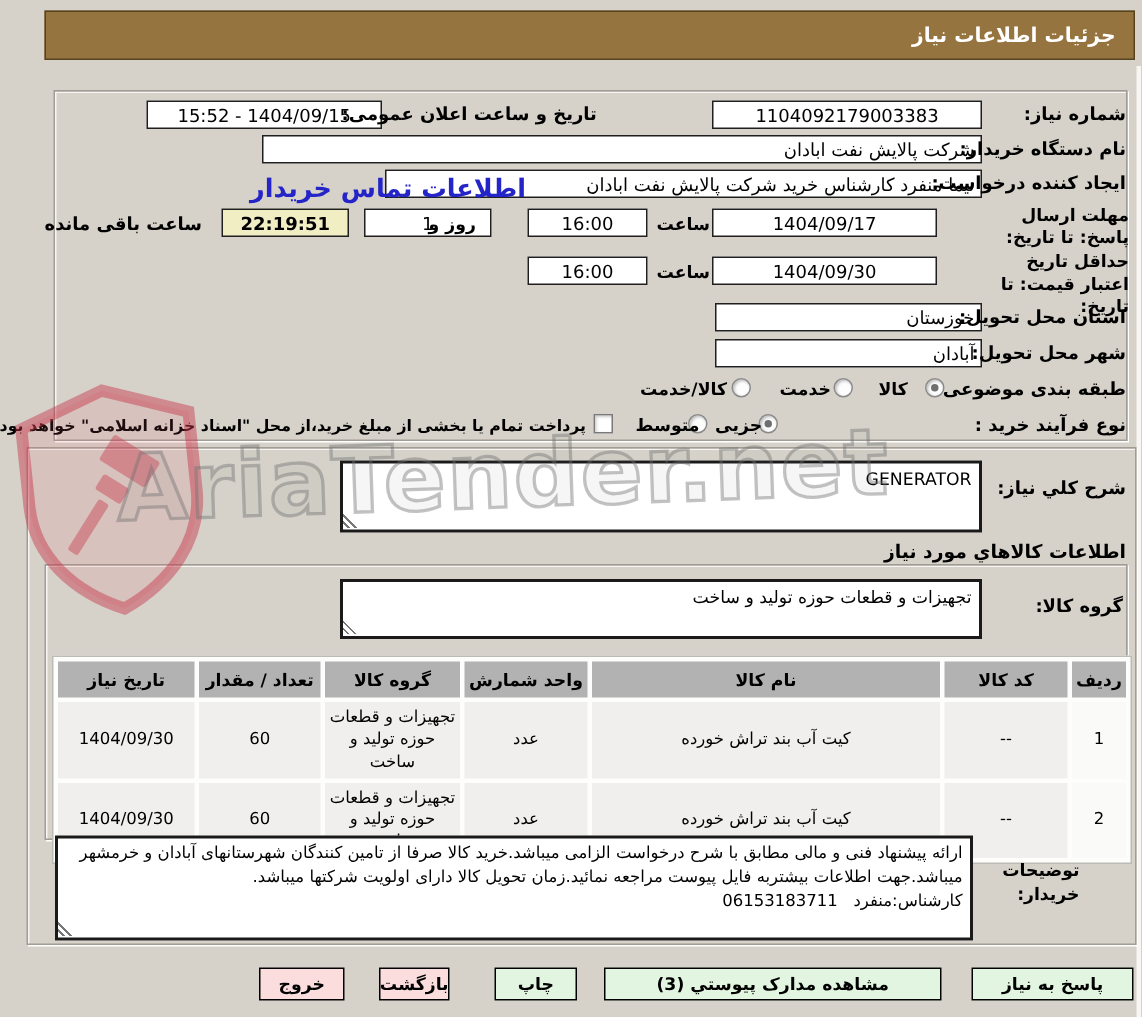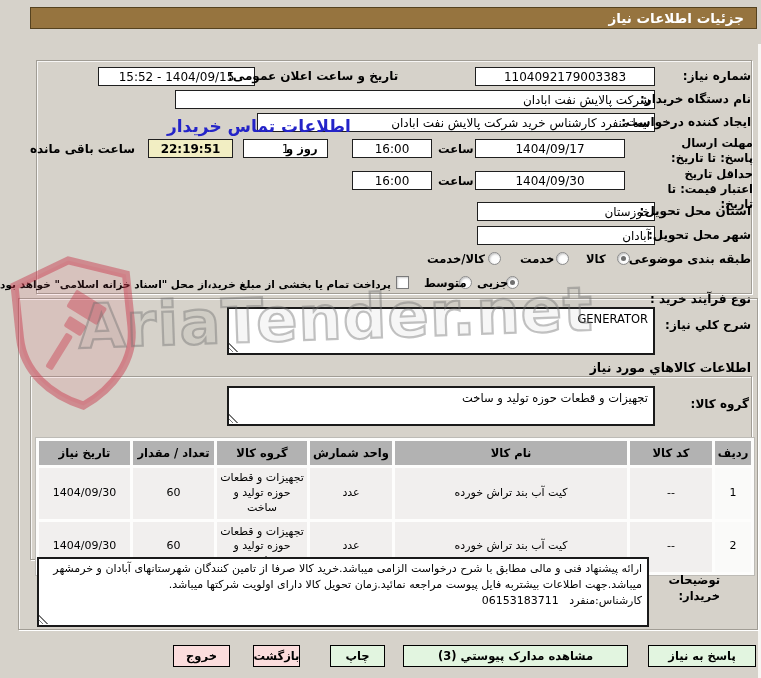--- a/index.html
+++ b/index.html
@@ -1,20 +1,20 @@
 <!DOCTYPE html>
 <html lang="fa" dir="rtl"><head>
 <meta charset="utf-8">
 <style>
   html,body{margin:0;padding:0;}
   body{background:#d6d2ca;font-family:"DejaVu Sans",sans-serif;}
   .page{position:relative;width:761px;height:678px;background:#d6d2ca;overflow:hidden;direction:rtl;}
   .right-strip{position:absolute;right:0;top:44px;width:3px;height:634px;background:#f7f6f3;}
 
-  .titlebar{position:absolute;left:30px;top:7px;width:727px;height:22px;background:#96743f;border:1px solid #55421f;
+  .titlebar{position:absolute;left:30px;top:7px;width:727px;height:33px;background:#96743f;border:1px solid #55421f;
     color:#fff;font-size:13.5px;font-weight:bold;display:flex;align-items:center;justify-content:flex-start;
     padding:0 12px;box-sizing:border-box;}
 
   .groupbox{position:absolute;border:1px solid #a19d95;box-shadow:1px 1px 0 #ffffff, inset 1px 1px 0 rgba(255,255,255,0.8);box-sizing:border-box;}
   .gb-a{left:36px;top:60px;width:716px;height:234px;}
   .gb-b{left:18px;top:298px;width:740px;height:332px;}
   .gb-c{left:30px;top:376px;width:722px;height:184px;}
 
   .lbl{position:absolute;font-size:12px;font-weight:bold;color:#000;white-space:nowrap;z-index:5;}
   .lbl2{position:absolute;font-size:11.5px;font-weight:bold;color:#000;width:100px;line-height:1.3;text-align:right;z-index:5;}
@@ -101,21 +101,21 @@
   <div class="fld" style="left:477px;top:226px;width:178px;">آبادان</div>
 
   <div class="lbl" style="right:10px;top:252px;">طبقه بندی موضوعی:</div>
   <div class="radio sel" style="left:617px;top:252px;"></div>
   <div class="opt" style="left:586px;top:252px;">کالا</div>
   <div class="radio" style="left:556px;top:252px;"></div>
   <div class="opt" style="left:520px;top:252px;">خدمت</div>
   <div class="radio" style="left:488px;top:252px;"></div>
   <div class="opt" style="left:427px;top:252px;">کالا/خدمت</div>
 
-  <div class="lbl" style="right:10px;top:292px;">نوع فرآیند خرید :</div>
+  <div class="lbl" style="right:10px;top:276px;">نوع فرآیند خرید :</div>
   <div class="radio sel" style="left:506px;top:276px;"></div>
   <div class="opt" style="left:477px;top:276px;">جزیی</div>
   <div class="radio" style="left:459px;top:276px;"></div>
   <div class="opt" style="left:424px;top:276px;">متوسط</div>
   <div class="checkbox" style="left:396px;top:276px;"></div>
   <div class="note" style="right:370px;top:278px;">پرداخت تمام یا بخشی از مبلغ خرید،از محل "اسناد خزانه اسلامی" خواهد بود.</div>
 
   <div class="lbl" style="right:10px;top:318px;">شرح کلي نیاز:</div>
   <div class="ta" style="left:227px;top:307px;width:428px;height:48px;">GENERATOR</div>
   <div class="grip" style="left:229px;top:342px;bottom:auto;"></div>

